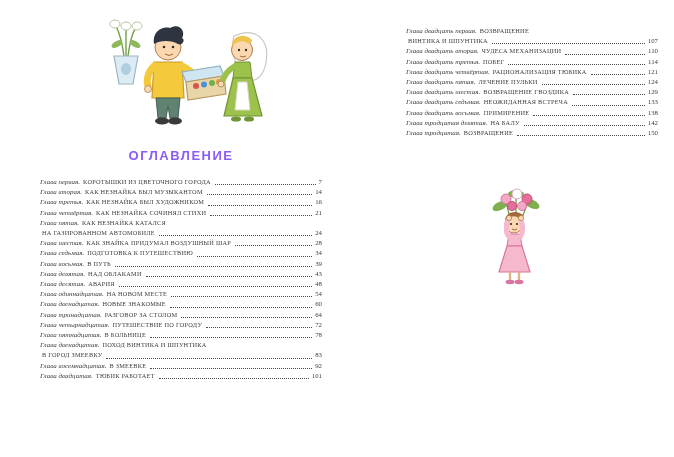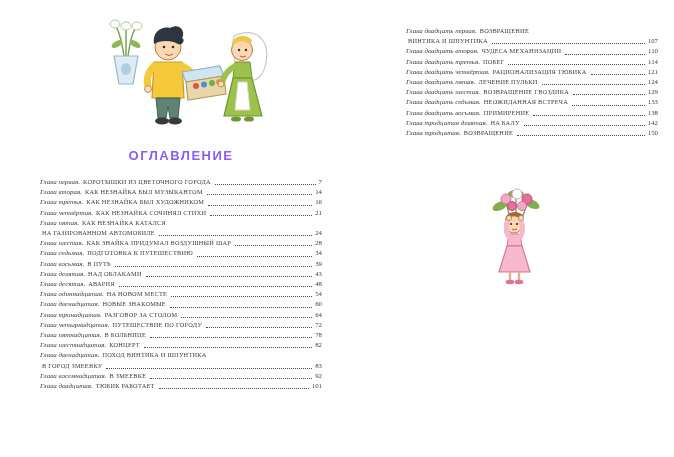--- a/index.html
+++ b/index.html
@@ -234,28 +234,20 @@
             <span class="toc-dots"></span>
             <span class="toc-page">72</span>
           </div>
         </div>
         <div class="toc-entry">
           <div class="toc-line">
             <span class="toc-intro">Глава пятнадцатая.</span>
             <span class="toc-title">В БОЛЬНИЦЕ</span>
             <span class="toc-dots"></span>
             <span class="toc-page">78</span>
-          </div>
-        </div>
-        <div class="toc-entry">
-          <div class="toc-line">
-            <span class="toc-intro">Глава шестнадцатая.</span>
-            <span class="toc-title">КОНЦЕРТ</span>
-            <span class="toc-dots"></span>
-            <span class="toc-page">82</span>
           </div>
         </div>
         <div class="toc-entry">
           <div class="toc-line">
             <span class="toc-intro">Глава двенадцатая.</span>
             <span class="toc-title">ПОХОД ВИНТИКА И ШПУНТИКА</span>
           </div>
           <div class="toc-line toc-cont">
             <span class="toc-title">В ГОРОД ЗМЕЕВКУ</span>
             <span class="toc-dots"></span>

